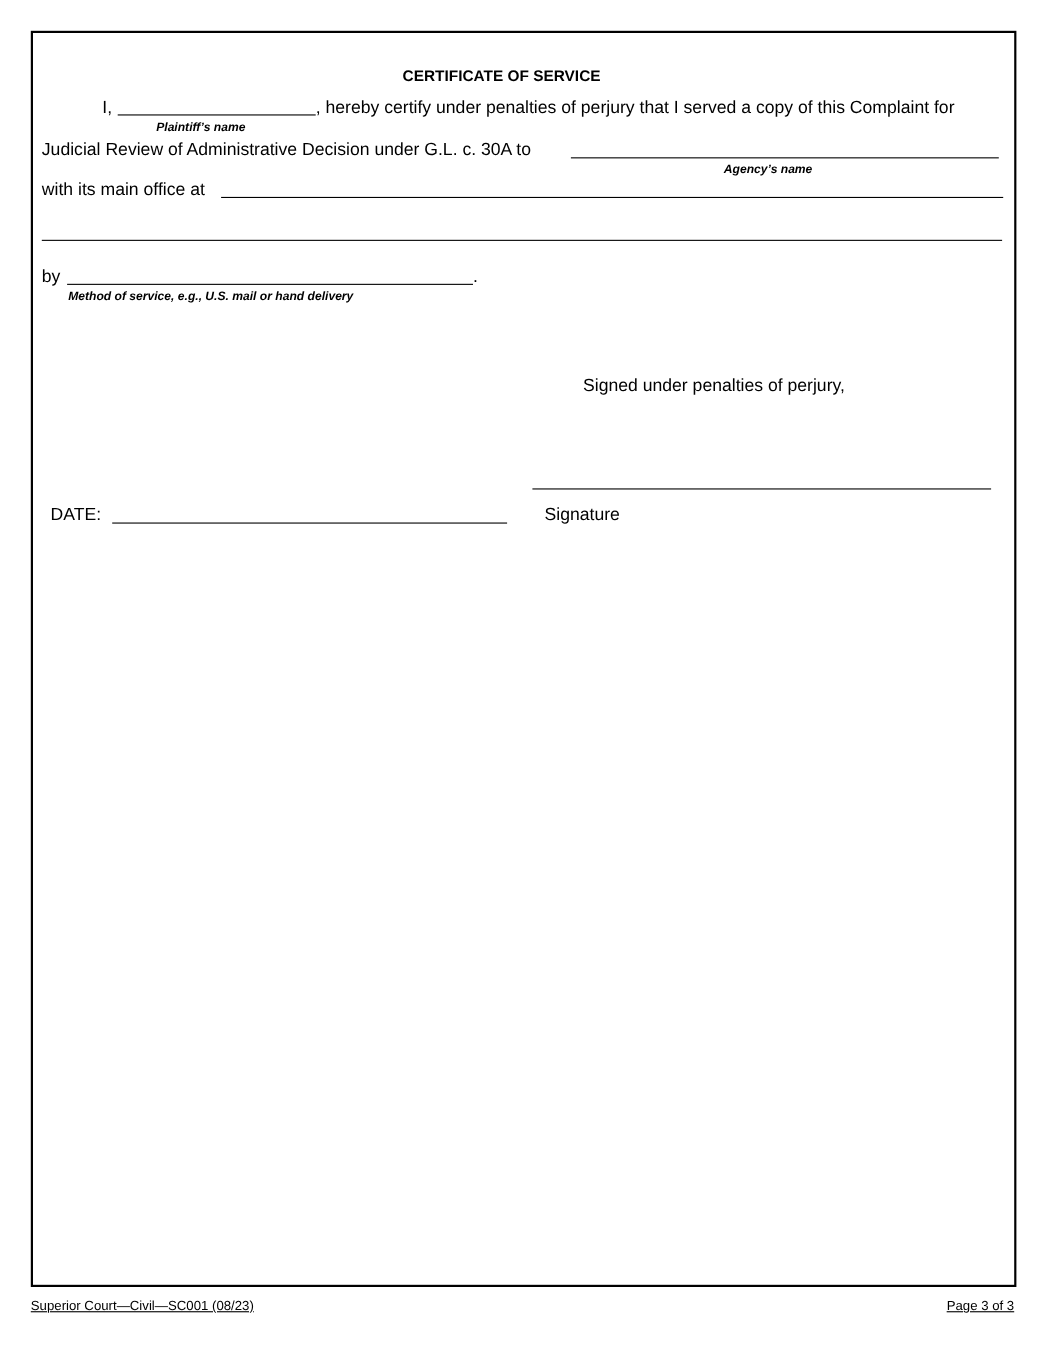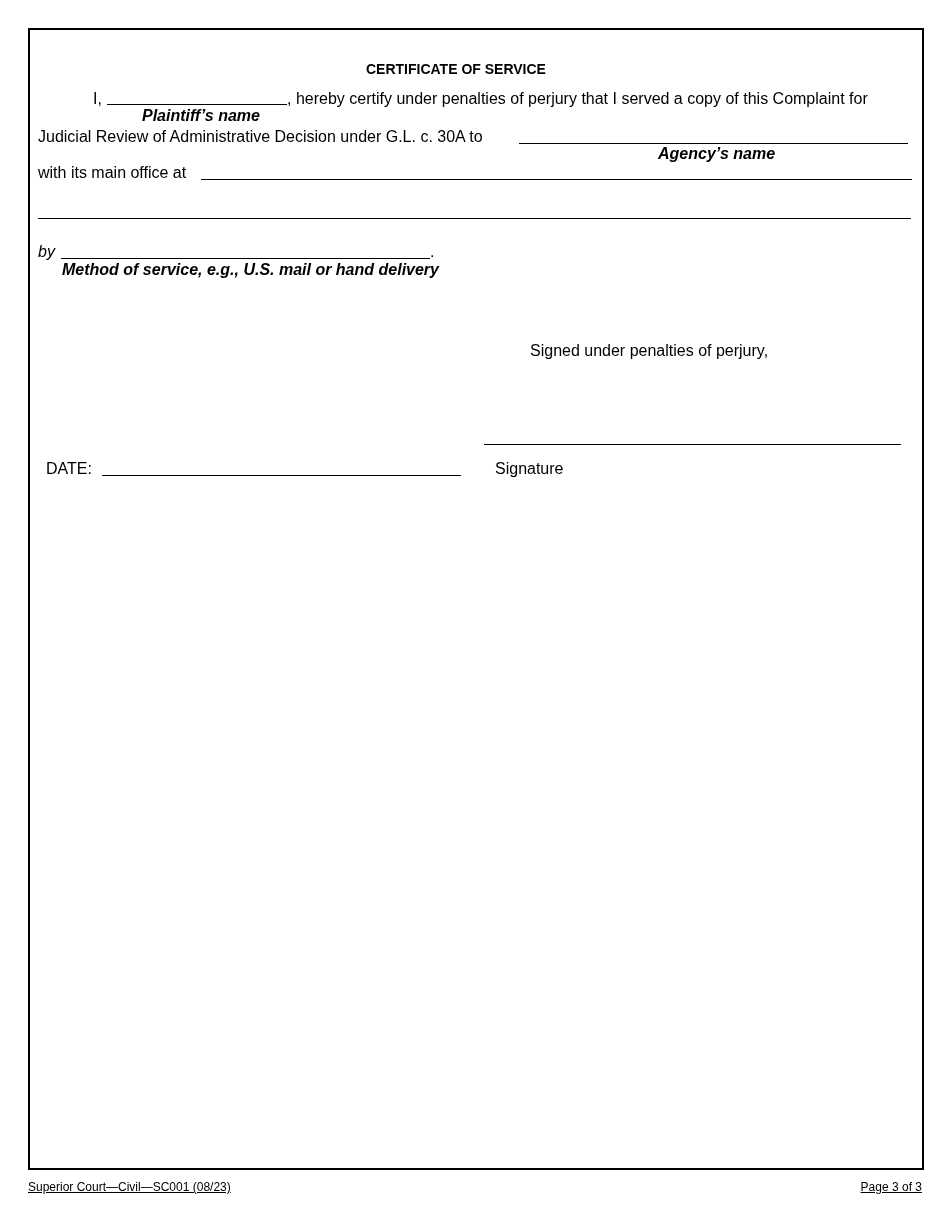--- a/index.html
+++ b/index.html
@@ -1,20 +1,20 @@
 <!DOCTYPE html>
 <html><head>
 <meta charset="utf-8">
 <style>
   html, body { margin:0; padding:0; background:#fff; }
   body { width:950px; height:1230px; position:relative; font-family:"Liberation Sans", sans-serif; color:#000; overflow:hidden; }
   .frame { position:absolute; left:28px; top:28px; width:892px; height:1138px; border:2px solid #000; box-sizing:content-box; }
   .t { position:absolute; white-space:nowrap; font-size:16px; line-height:18px; }
   .title { font-weight:bold; font-size:14px; }
-  .caption { font-weight:bold; font-style:italic; font-size:16px; line-height:16px; }
+  .caption { font-weight:bold; font-style:italic; font-size:11px; line-height:16px; }
   .rule { position:absolute; height:0; border-top:1px solid #000; }
   .footer { position:absolute; font-size:12px; line-height:14px; white-space:nowrap;text-decoration:underline; }
 </style>
 </head>
 <body>
 
 <div class="frame"></div>
 
 <div class="t title" style="left:366px; top:60px;">CERTIFICATE OF SERVICE</div>
 
@@ -25,21 +25,21 @@
 
 <div class="t" style="left:38px; top:128px;">Judicial Review of Administrative Decision under G.L. c. 30A to</div>
 <div class="rule" style="left:519px; top:143px; width:389px;"></div>
 <div class="t caption" style="left:658px; top:146px;">Agency’s name</div>
 
 <div class="t" style="left:38px; top:164px;">with its main office at</div>
 <div class="rule" style="left:201px; top:179px; width:711px;"></div>
 
 <div class="rule" style="left:38px; top:218px; width:873px;"></div>
 
-<div class="t" style="left:38px; top:243px;font-style:italic;">by</div>
+<div class="t" style="left:38px; top:243px;">by</div>
 <div class="rule" style="left:61px; top:258px; width:369px;"></div>
 <div class="t" style="left:430px; top:243px;">.</div>
 <div class="t caption" style="left:62px; top:262px;">Method of service, e.g., U.S. mail or hand delivery</div>
 
 <div class="t" style="left:484px; top:342px;margin-left:46px;">Signed under penalties of perjury,</div>
 <div class="rule" style="left:484px; top:444px; width:417px;"></div>
 <div class="t" style="left:495px; top:460px;">Signature</div>
 
 <div class="t" style="left:46px; top:460px;">DATE:</div>
 <div class="rule" style="left:102px; top:475px; width:359px;"></div>

